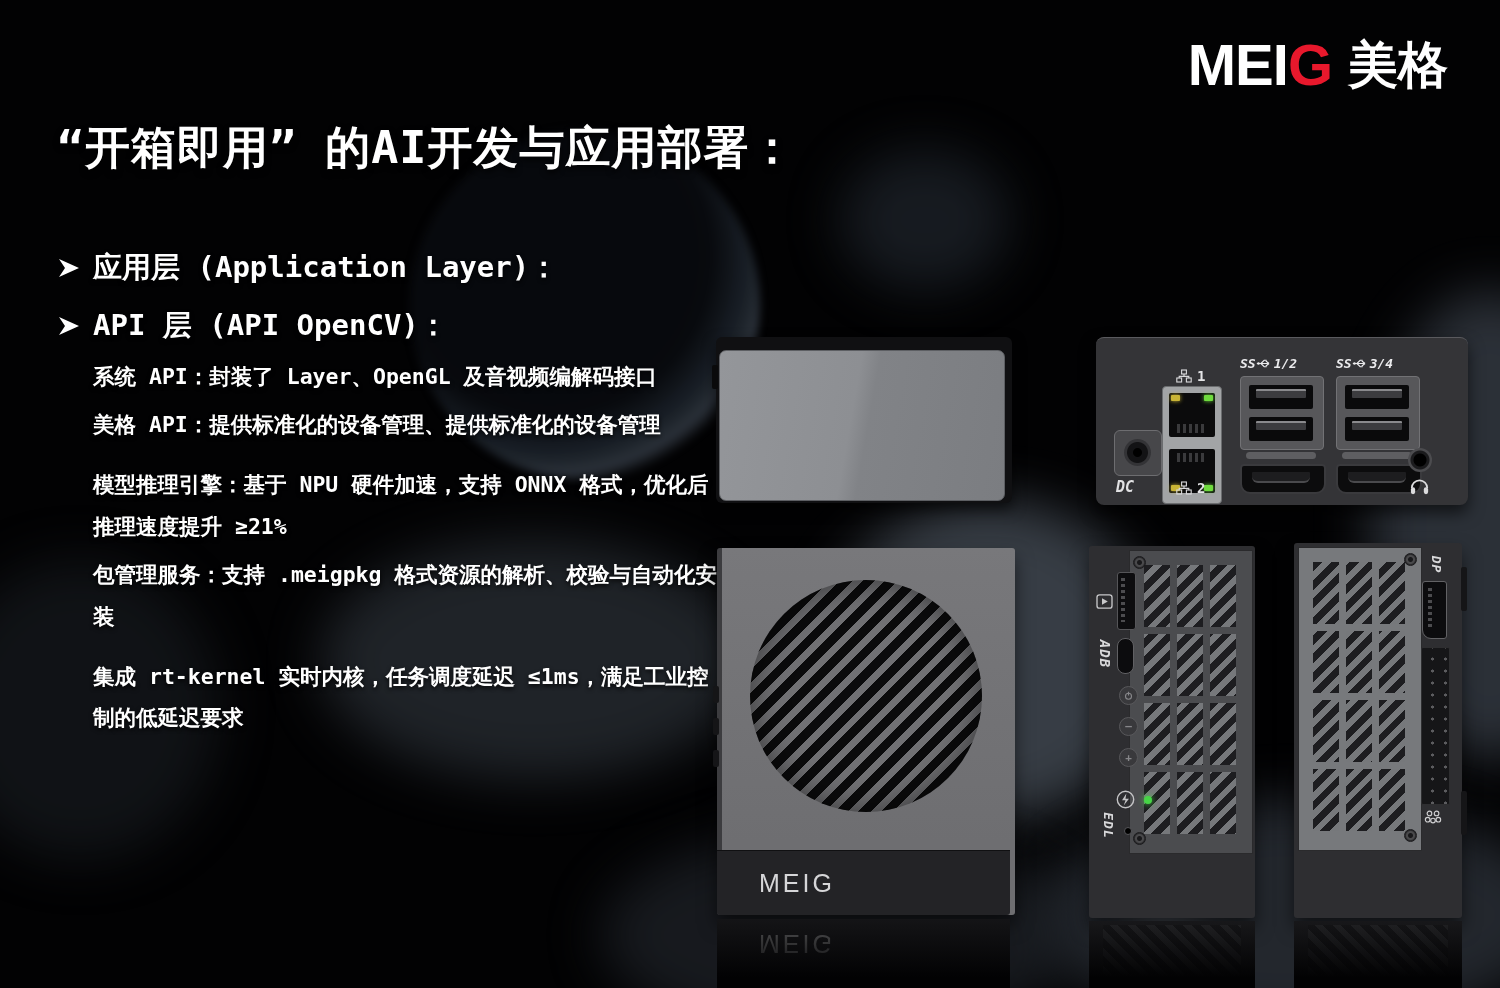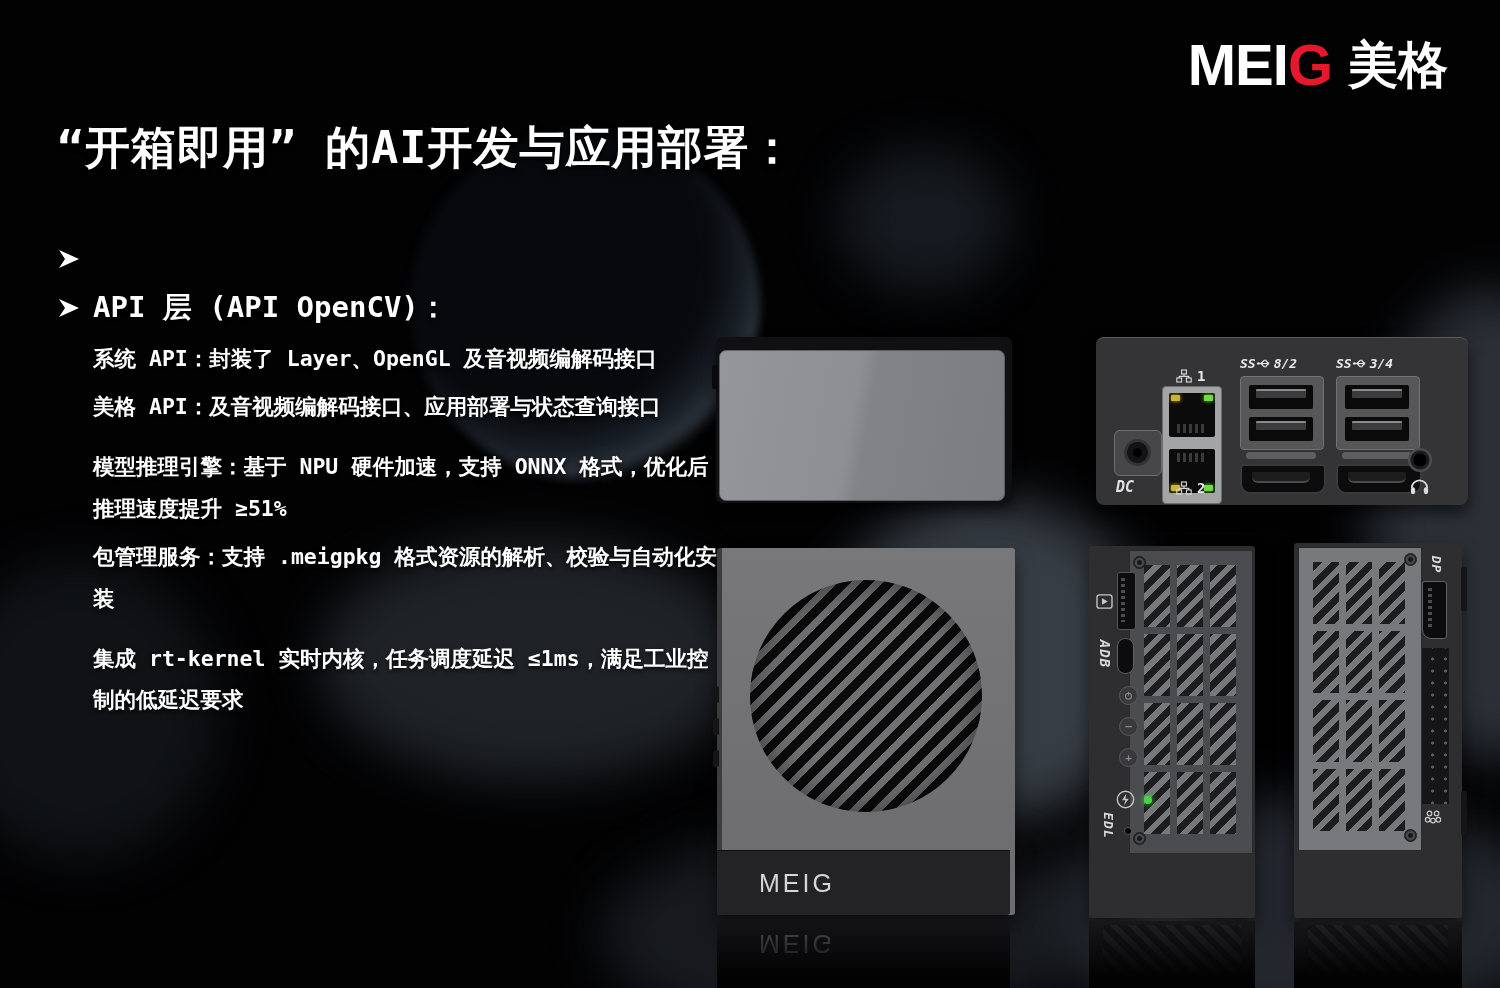--- a/index.html
+++ b/index.html
@@ -161,34 +161,35 @@
 </div>
 
 <div id="headline">“开箱即用” 的AI开发与应用部署：</div>
 
 <div id="layers">
   <div class="section">
     <div class="sec-head">
       <svg width="24" height="22" viewBox="0 0 24 22">
           <path d="M2 2 L22 11 L2 20 L8 11 Z" fill="#fff"></path>
         </svg>
+      <span>应用层 (Application Layer)：</span>
     </div>
   </div>
   <div class="section">
     <div class="sec-head">
       <svg width="24" height="22" viewBox="0 0 24 22">
           <path d="M2 2 L22 11 L2 20 L8 11 Z" fill="#fff"></path>
         </svg>
       <span>API 层 (API OpenCV)：</span>
     </div>
     <p class="sec-body">系统 API：封装了 Layer、OpenGL 及音视频编解码接口</p>
-    <p class="sec-body">美格 API：及音视频编解码接口、应用部署与状态查询接口</p>
+    <p class="sec-body">美格 API：提供标准化的设备管理、提供标准化的设备管理</p>
   </div>
   <div class="section">
-    <p class="sec-body">模型推理引擎：基于 NPU 硬件加速，支持 ONNX 格式，优化后推理速度提升 ≥51%</p>
+    <p class="sec-body">模型推理引擎：基于 NPU 硬件加速，支持 ONNX 格式，优化后推理速度提升 ≥21%</p>
     <p class="sec-body">包管理服务：支持 .meigpkg 格式资源的解析、校验与自动化安装</p>
   </div>
   <div class="section">
     <p class="sec-body">集成 rt-kernel 实时内核，任务调度延迟 ≤1ms，满足工业控制的低延迟要求</p>
   </div>
 </div>
 
 <div id="top-device" class="abs">
   <div class="tab"></div>
   <div class="lid"></div>
@@ -231,21 +232,21 @@
     <span>2</span>
   </div>
 
   <div class="usb-stack" style="left:138px;">
     <div class="ss-label">
       <span>SS</span>
       <svg width="18" height="11" viewBox="0 0 22 12">
         <path d="M1 6 H16 M16 6 L12 3 M16 6 L12 9 M6 6 L10 2 H13 M6 6 L10 10 H13" fill="none" stroke="#ececee" stroke-width="1.4"></path>
         <circle cx="3" cy="6" r="1.6" fill="#ececee"></circle>
       </svg>
-      <span>8/2</span>
+      <span>1/2</span>
     </div>
     <div class="usb-house">
       <div class="usb-port" style="top:8px;">
           <div class="tongue"></div>
         </div>
       <div class="usb-port" style="top:40px;">
           <div class="tongue"></div>
         </div>
     </div>
     <div class="usb-slot"></div>

